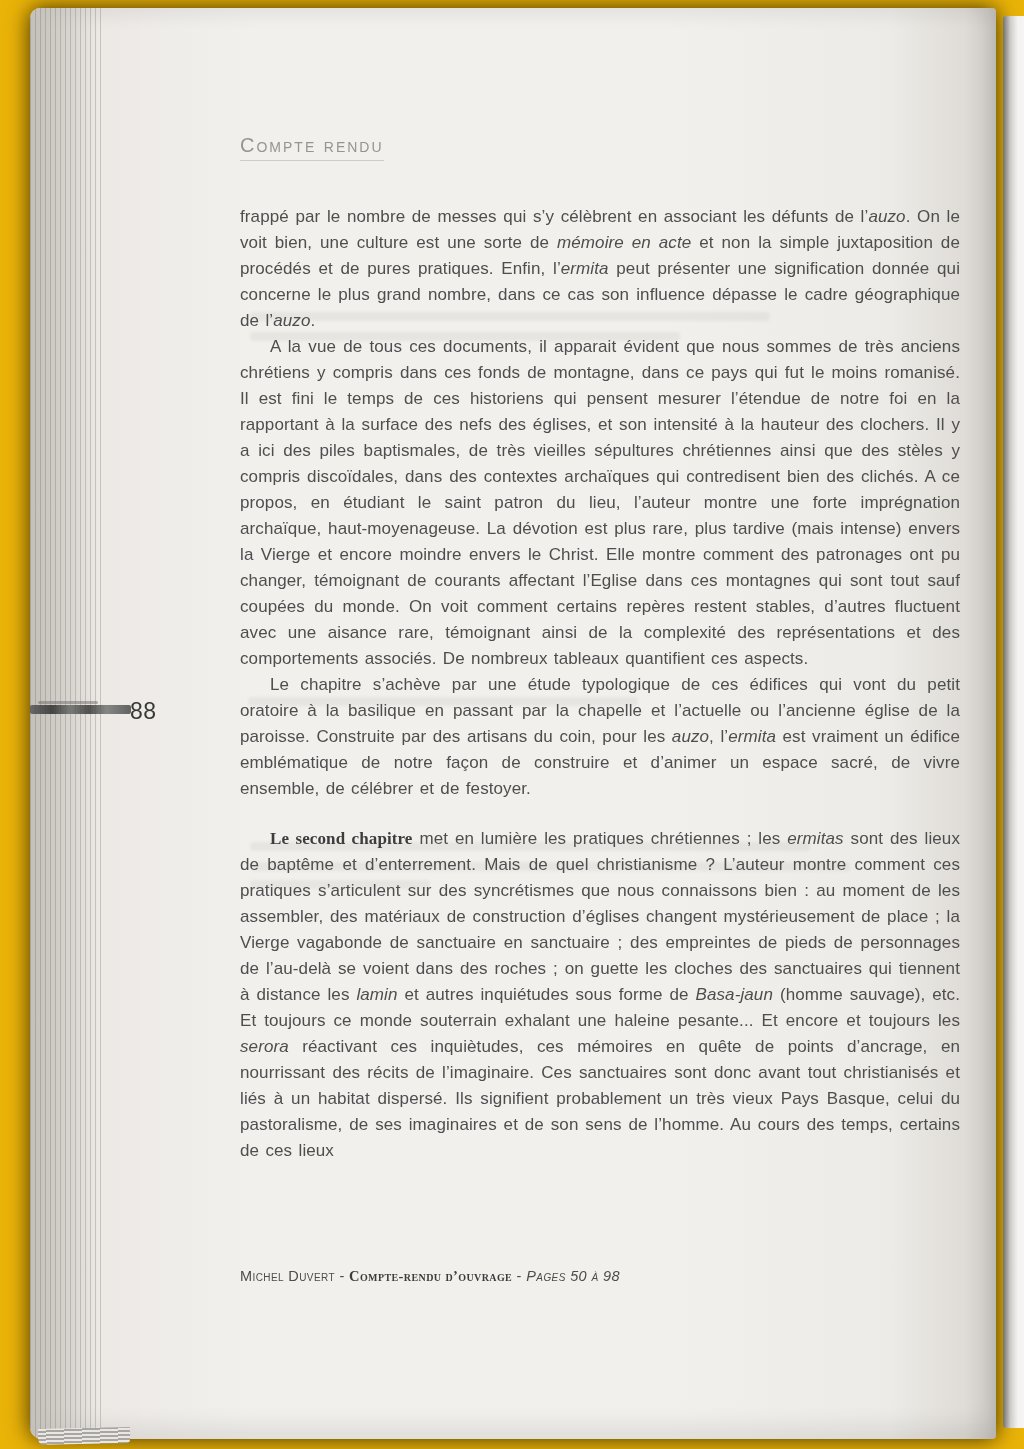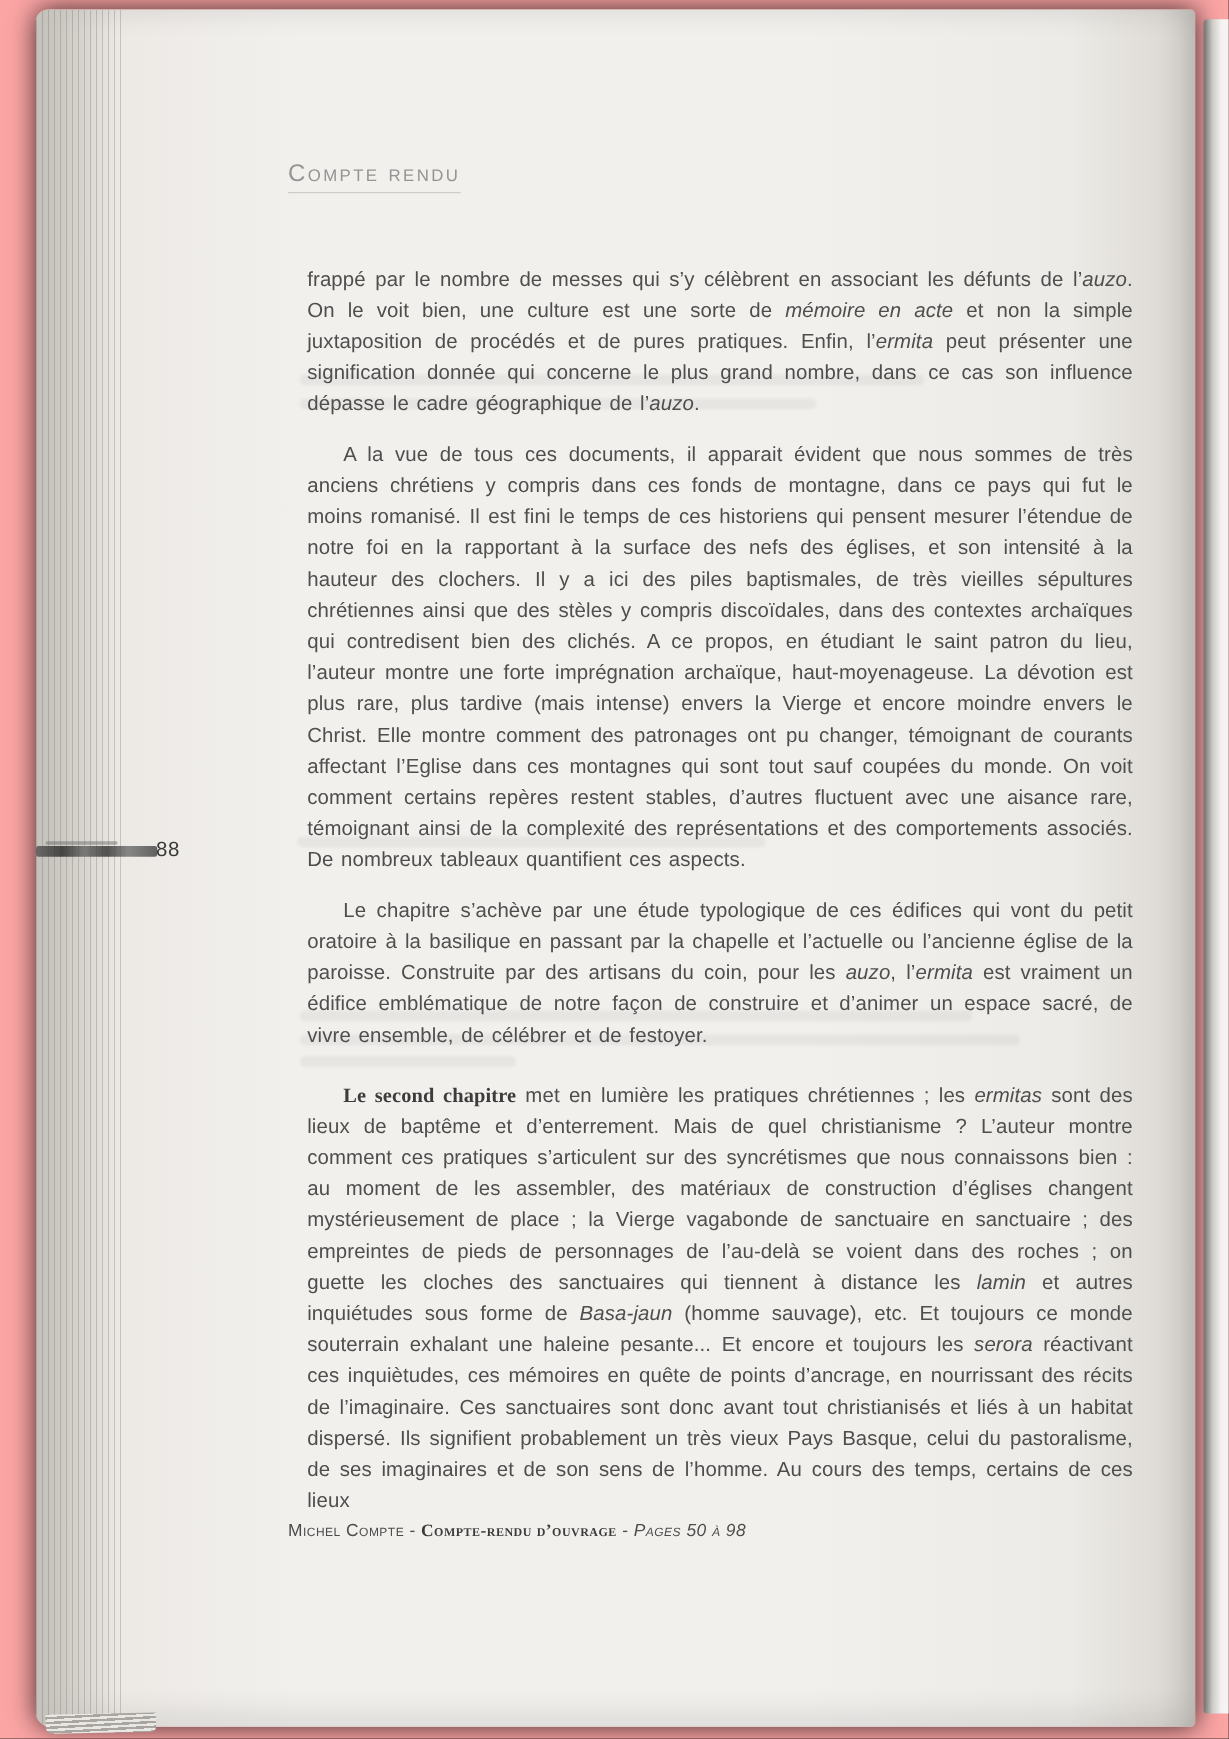--- a/index.html
+++ b/index.html
@@ -2,21 +2,21 @@
 <html lang="fr"><head>
 <meta charset="utf-8">
 <style>
   * { margin:0; padding:0; box-sizing:border-box; }
   html, body {
     width:1024px; height:1449px;
     background:#0b0b0b;
     font-family:"Liberation Sans", sans-serif;
     overflow:hidden;
   }
-  .stage { position:relative; width:1024px; height:1449px; background:#fca5a5; overflow:hidden; }
+  .stage { position:relative; width:1024px; height:1449px; background:#eab308; overflow:hidden; }
 
   
   .next-page {
     position:absolute; left:1003px; top:16px; width:21px; height:1412px;
     background:linear-gradient(90deg,#8f8c88 0,#dcdad6 35%,#f6f5f3 70%);
     border-radius:3px 0 0 3px;
   }
 
   
   .page {
@@ -67,30 +67,30 @@
     font-variant:small-caps;
     font-size:20px; letter-spacing:2px;
     color:#949494;
     padding-bottom:3px;
     border-bottom:1px solid #cfccc6;
   }
 
   
   .page-number {
     position:absolute; left:100px; top:690px; z-index:1;
-    font-size:17px; color:#383838; letter-spacing:.5px;
+    font-size:23px; color:#383838; letter-spacing:.5px;
   }
 
   
   .body-text {
     position:absolute; left:210px; top:196px; width:720px; z-index:1;
     font-size:17px; line-height:26px; color:#4e4e4e;
     text-align:justify; letter-spacing:.1px; word-spacing:1.5px;
   }
-  .body-text p { margin:16px; }
+  .body-text p { margin:0; }
   .body-text p.indent { text-indent:30px; }
   .body-text p.space-before { margin-top:24px; }
   .it { font-style:italic; }
   .bd { font-weight:bold; color:#3c3c3c;font-family:Liberation Serif, serif; }
 
   
   .footer {
     position:absolute; left:210px; top:1260px; z-index:1;
     font-size:14.5px; color:#4c4c4c; letter-spacing:.4px;
   }
@@ -127,18 +127,18 @@
     <div class="edge-mark"></div>
     <div class="page-number">88</div>
 
     <div class="body-text">
         <p><span>frappé par le nombre de messes qui s’y célèbrent en associant les défunts de l’</span><span class="it">auzo</span><span>. On le voit bien, une culture est une sorte de </span><span class="it">mémoire en acte</span><span> et non la simple juxtaposition de procédés et de pures pratiques. Enfin, l’</span><span class="it">ermita</span><span> peut présenter une signification donnée qui concerne le plus grand nombre, dans ce cas son influence dépasse le cadre géographique de l’</span><span class="it">auzo</span><span>.</span></p>
         <p class="indent"><span>A la vue de tous ces documents, il apparait évident que nous sommes de très anciens chrétiens y compris dans ces fonds de montagne, dans ce pays qui fut le moins romanisé. Il est fini le temps de ces historiens qui pensent mesurer l’étendue de notre foi en la rapportant à la surface des nefs des églises, et son intensité à la hauteur des clochers. Il y a ici des piles baptismales, de très vieilles sépultures chrétiennes ainsi que des stèles y compris discoïdales, dans des contextes archaïques qui contredisent bien des clichés. A ce propos, en étudiant le saint patron du lieu, l’auteur montre une forte imprégnation archaïque, haut-moyenageuse. La dévotion est plus rare, plus tardive (mais intense) envers la Vierge et encore moindre envers le Christ. Elle montre comment des patronages ont pu changer, témoignant de courants affectant l’Eglise dans ces montagnes qui sont tout sauf coupées du monde. On voit comment certains repères restent stables, d’autres fluctuent avec une aisance rare, témoignant ainsi de la complexité des représentations et des comportements associés. De nombreux tableaux quantifient ces aspects.</span></p>
         <p class="indent"><span>Le chapitre s’achève par une étude typologique de ces édifices qui vont du petit oratoire à la basilique en passant par la chapelle et l’actuelle ou l’ancienne église de la paroisse. Construite par des artisans du coin, pour les </span><span class="it">auzo</span><span>, l’</span><span class="it">ermita</span><span> est vraiment un édifice emblématique de notre façon de construire et d’animer un espace sacré, de vivre ensemble, de célébrer et de festoyer.</span></p>
         <p class="indent space-before"><span class="bd">Le second chapitre</span><span> met en lumière les pratiques chrétiennes ; les </span><span class="it">ermitas</span><span> sont des lieux de baptême et d’enterrement. Mais de quel christianisme ? L’auteur montre comment ces pratiques s’articulent sur des syncrétismes que nous connaissons bien : au moment de les assembler, des matériaux de construction d’églises changent mystérieusement de place ; la Vierge vagabonde de sanctuaire en sanctuaire ; des empreintes de pieds de personnages de l’au-delà se voient dans des roches ; on guette les cloches des sanctuaires qui tiennent à distance les </span><span class="it">lamin</span><span> et autres inquiétudes sous forme de </span><span class="it">Basa-jaun</span><span> (homme sauvage), etc. Et toujours ce monde souterrain exhalant une haleine pesante... Et encore et toujours les </span><span class="it">serora</span><span> réactivant ces inquiètudes, ces mémoires en quête de points d’ancrage, en nourrissant des récits de l’imaginaire. Ces sanctuaires sont donc avant tout christianisés et liés à un habitat dispersé. Ils signifient probablement un très vieux Pays Basque, celui du pastoralisme, de ses imaginaires et de son sens de l’homme. Au cours des temps, certains de ces lieux</span></p>
       </div>
 
-    <div class="footer"><span class="sc">Michel Compte</span><span> - </span><span class="sc bd">Compte-rendu d’ouvrage</span><span> - </span><span class="sc it">Pages 50 à 98</span></div>
+    <div class="footer"><span class="sc">Michel Duvert</span><span> - </span><span class="sc bd">Compte-rendu d’ouvrage</span><span> - </span><span class="sc it">Pages 50 à 98</span></div>
   </div>
 
   <div class="corner-sheets"></div>
 
 </div>
 
 </body></html>

